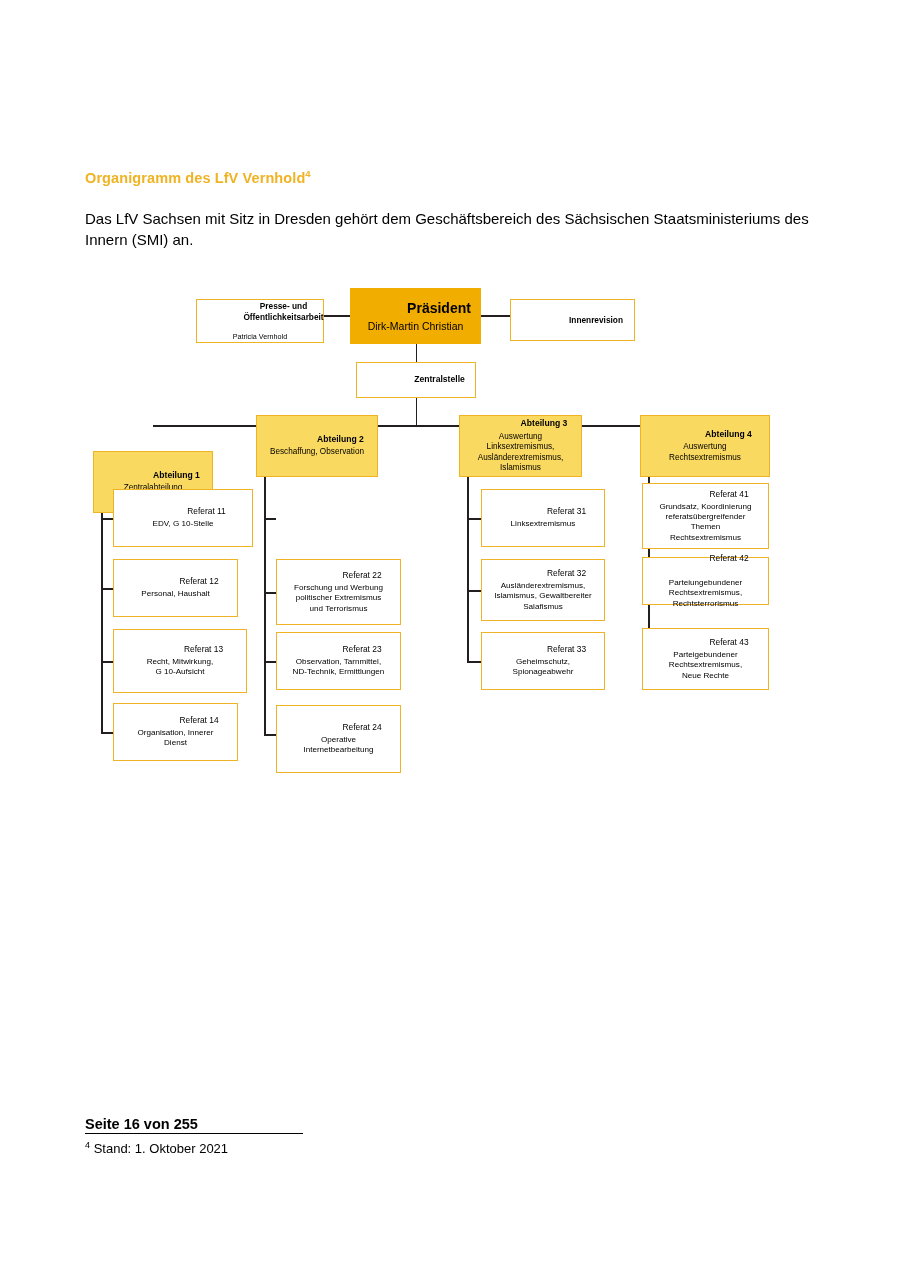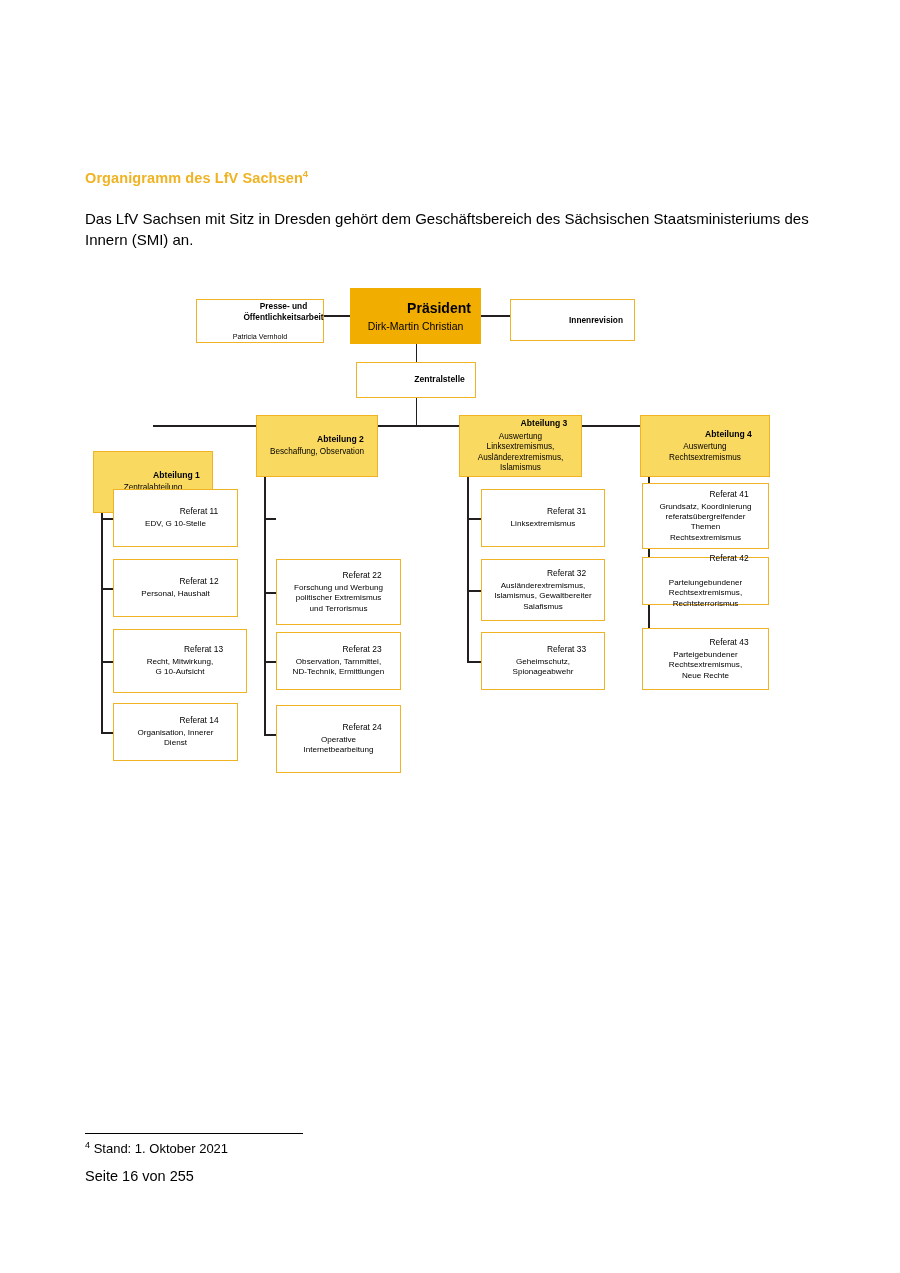--- a/index.html
+++ b/index.html
@@ -137,29 +137,30 @@
     font-size: 13px;
   }
   .footnote sup {
     font-size: 9px;
     vertical-align: super;
     line-height: 0;
   }
   .page-footer {
     position: absolute;
     left: 85px;
-    top: 1168px;
+    top: 1116px;
     font-size: 14.5px;
+    font-weight: bold;
   }
 </style>
 </head>
 <body>
 
 <div class="page-heading">
-  <span>Organigramm des LfV Sachsen</span><sup>4</sup>
+  <span>Organigramm des LfV Vernhold</span><sup>4</sup>
 </div>
 
 <div class="intro-paragraph">Das LfV Sachsen mit Sitz in Dresden gehört dem Geschäftsbereich des Sächsischen Staatsministeriums des Innern (SMI) an.</div>
 
 <div class="org-chart">
 
 <div class="line line--h" style="left: 324px; top: 315px; width: 26px;"></div>
     <div class="line line--h" style="left: 481px; top: 315px; width: 29px;"></div>
     <div class="line line--v" style="left: 415.5px; top: 344px; height: 18px;"></div>
     <div class="node node--staff" style="left: 196px; top: 299px; width: 128px; height: 44px;">
@@ -179,21 +180,21 @@
     </div>
     <div class="line line--v" style="left: 415.5px; top: 398px; height: 27px;"></div>
     <div class="line line--h" style="left: 153px; top: 425px; width: 552px;"></div>
     <div class="line line--v" style="left: 153px; top: 425px;"></div>
     <div class="node node--department" style="left: 93px; top: 415px; width: 120px; height: 62px; margin-top: 36px;">
       <div class="title">Abteilung 1</div>
       <div class="subtitle">Zentralabteilung</div>
     </div>
     <div class="line line--v" style="left: 101px; top: 477px; height: 255px;"></div>
     <div class="line line--h" style="left: 101px; top: 518px; width: 12px;"></div>
-    <div class="node node--unit" style="left: 113px; top: 489px; width: 125px; height: 58px;">
+    <div class="node node--unit" style="left: 113px; top: 489px; width: 140px; height: 58px;">
       <div class="title">Referat 11</div>
       <div class="subtitle">EDV, G 10-Stelle</div>
     </div>
     <div class="line line--h" style="left: 101px; top: 588px; width: 12px;"></div>
     <div class="node node--unit" style="left: 113px; top: 559px; width: 125px; height: 58px;">
       <div class="title">Referat 12</div>
       <div class="subtitle">Personal, Haushalt</div>
     </div>
     <div class="line line--h" style="left: 101px; top: 661px; width: 12px;"></div>
     <div class="node node--unit" style="left: 113px; top: 629px; width: 134px; height: 64px;">

